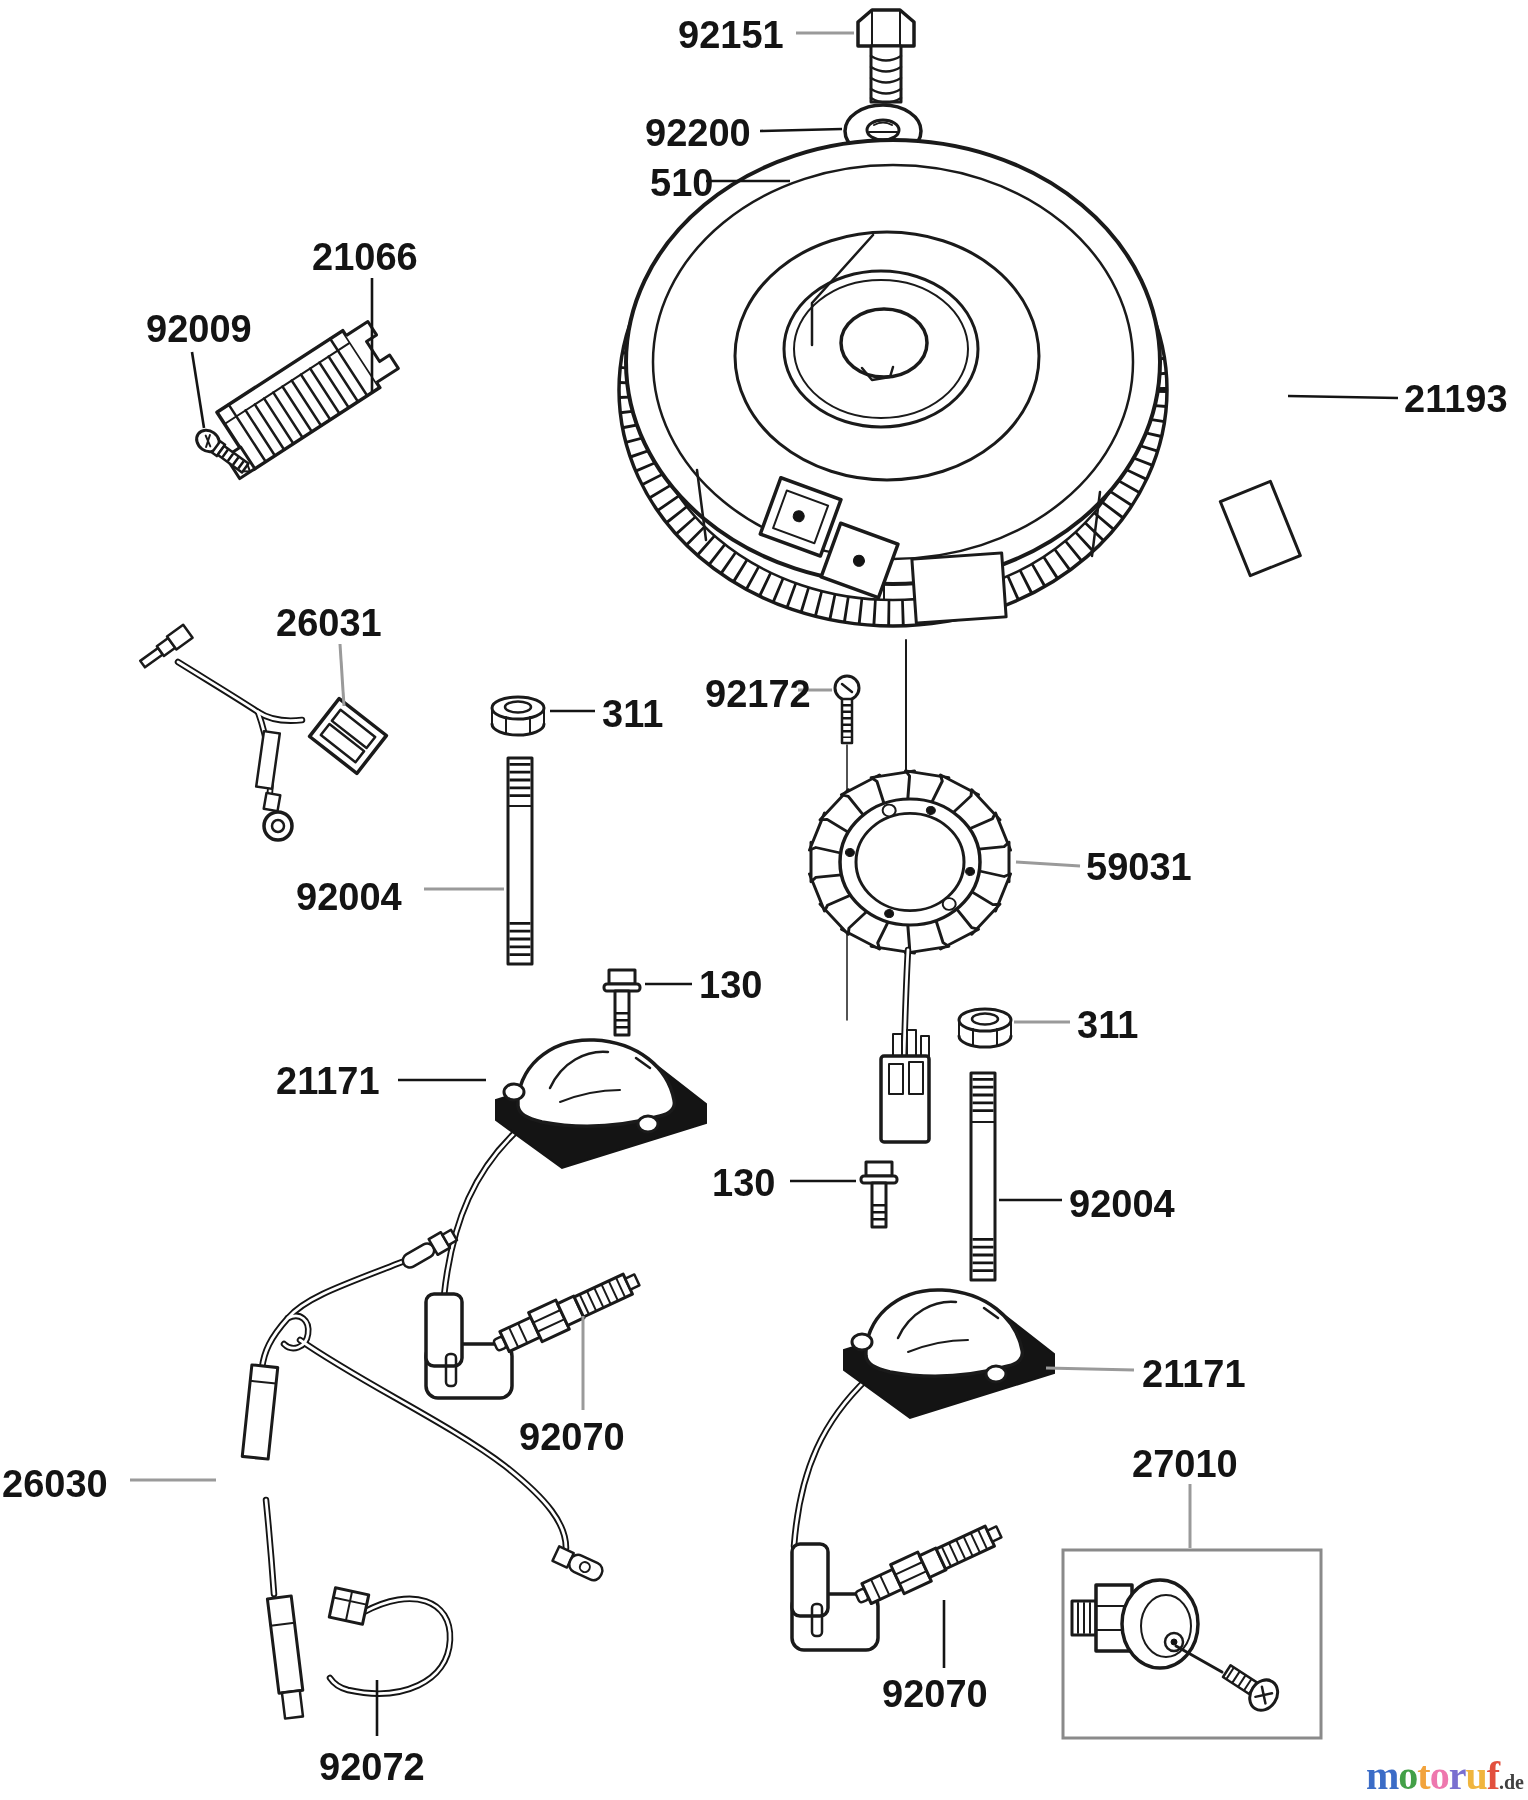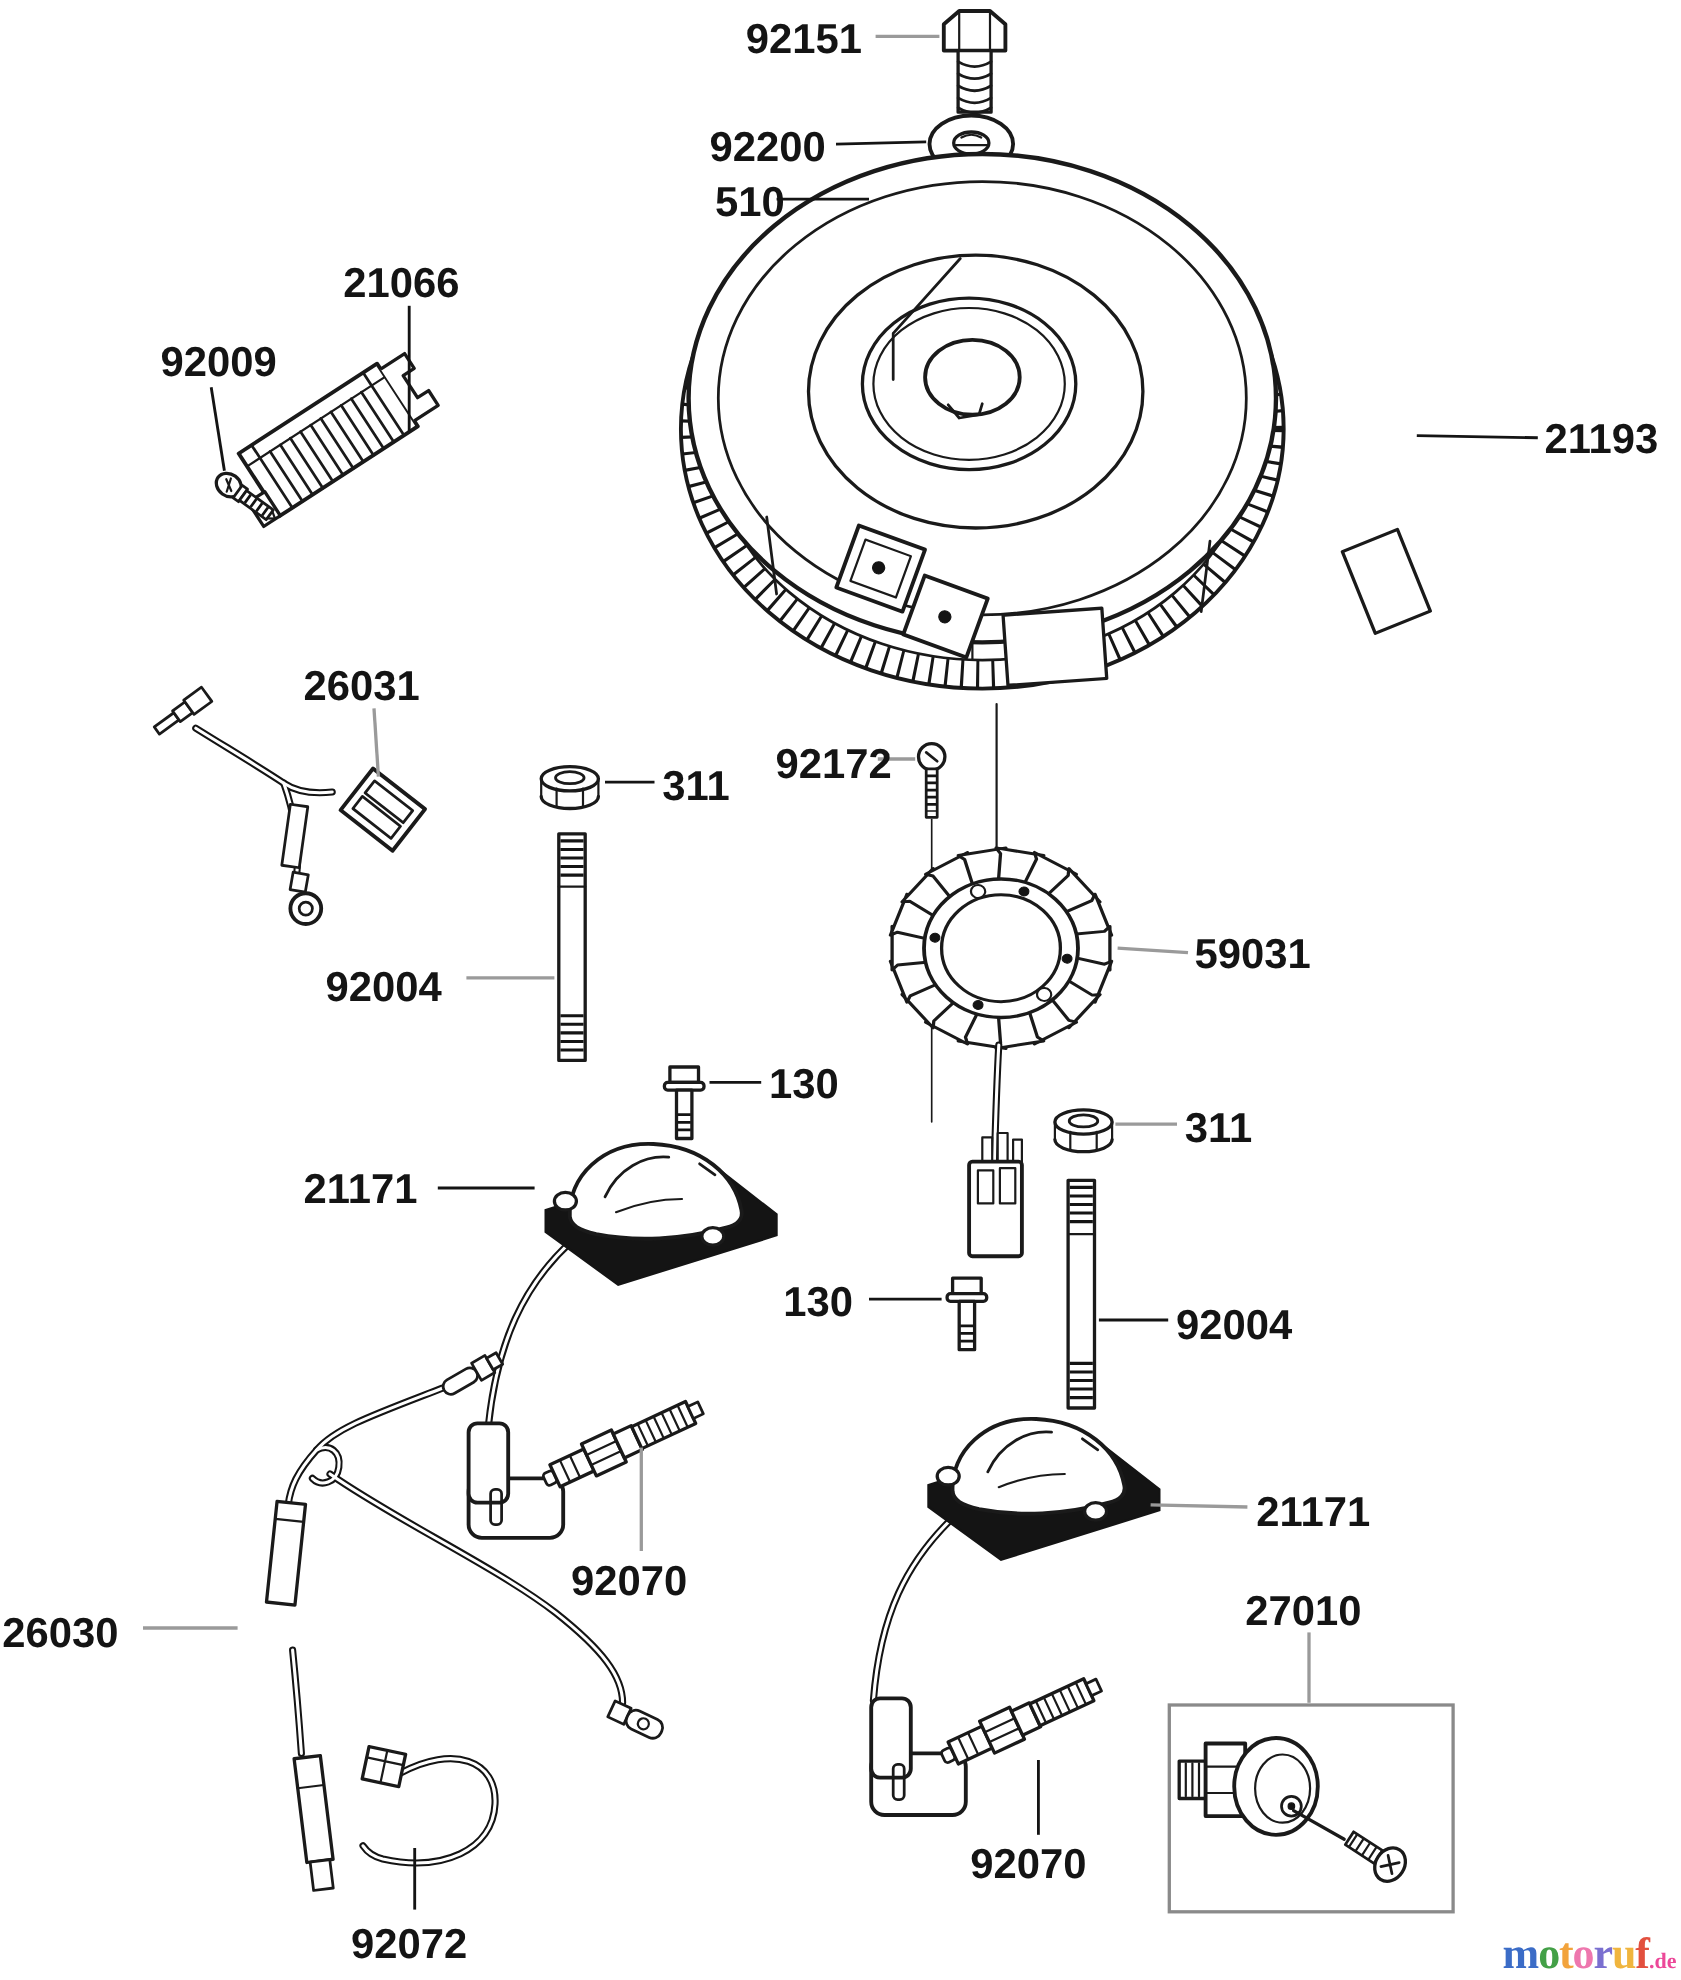--- a/index.html
+++ b/index.html
@@ -388,15 +388,15 @@
     <text class="lbl" x="712" y="1196">130</text>
     <text class="lbl" x="1142" y="1387">21171</text>
     <text class="lbl" x="882" y="1707">92070</text>
     <text class="lbl" x="2" y="1497">26030</text>
     <text class="lbl" x="319" y="1780">92072</text>
     <text class="lbl" x="1132" y="1477">27010</text>
   </g>
 </svg>
 
   <div class="logo">
-    <span style="color:#3b6cc7">m</span><span style="color:#43a047">o</span><span style="color:#f2a33c">t</span><span style="color:#ee77ae">o</span><span style="color:#7a6fd0">r</span><span style="color:#f0b53e">u</span><span style="color:#e2503e">f</span><span class="suffix" style="color:#ec4899">.de</span>
+    <span style="color:#3b6cc7">m</span><span style="color:#43a047">o</span><span style="color:#f2a33c">t</span><span style="color:#ee77ae">o</span><span style="color:#7a6fd0">r</span><span style="color:#f0b53e">u</span><span style="color:#e2503e">f</span><span class="suffix" style="color:#404040">.de</span>
   </div>
 </div>
 
 </body></html>

